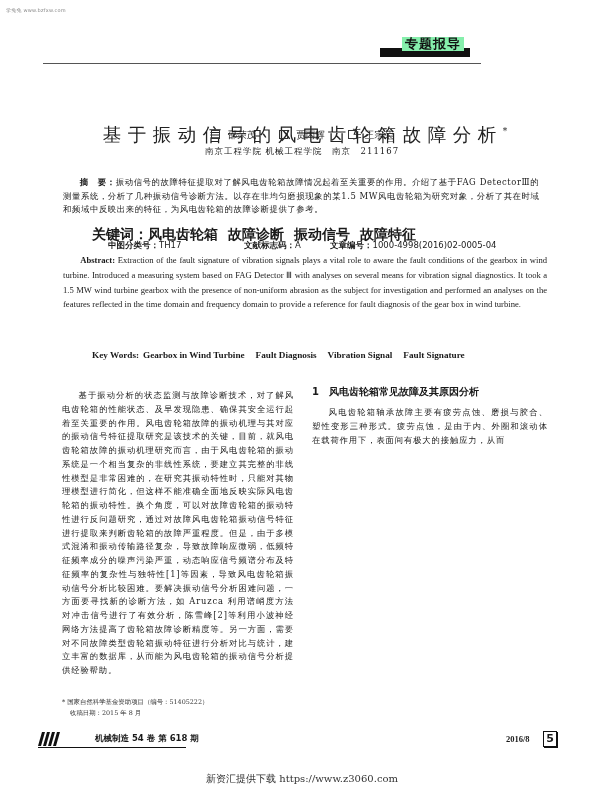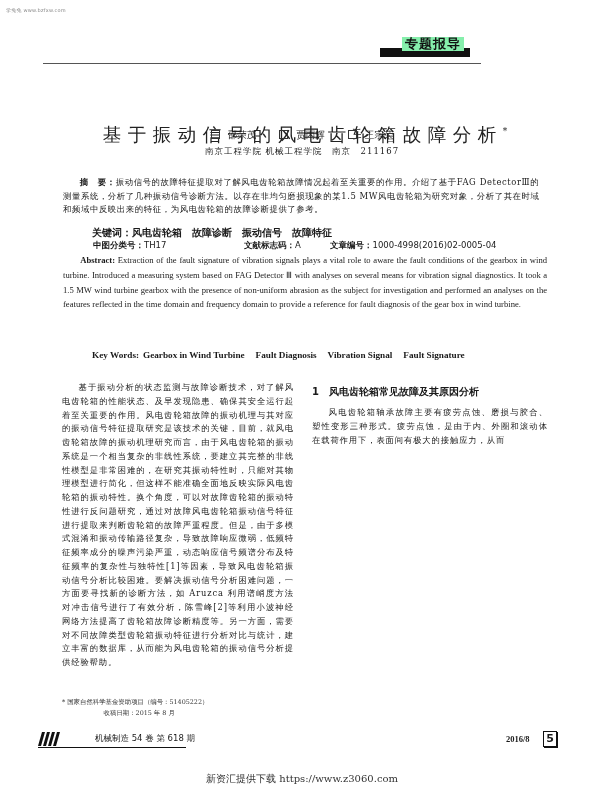--- a/index.html
+++ b/index.html
@@ -15,41 +15,41 @@
   .title { left: 40px; top: 90px; width: 530px; text-align: center; font-size: 18.5px; letter-spacing: 6.5px;
            font-family: "DejaVu Serif", serif; color: #222; margin-top: 32px; }
   .title sup { font-size: 9px; letter-spacing: 0; }
   .authors { left: 0; top: 129px; width: 604px; text-align: center; font-size: 9.5px; font-family: "DejaVu Sans", sans-serif; }
   .authors .au { margin: 0 10px; }
   .authors .box { display: inline-block; width: 7px; height: 7px; border: 1px solid #333; margin-right: 8px; vertical-align: -1px; }
   .affil { left: 0; top: 146px; width: 604px; text-align: center; font-size: 8.5px; letter-spacing: 1px; }
   .abstract-cn { left: 63px; top: 176px; width: 482px; font-size: 8.4px; line-height: 13.6px; letter-spacing: 0.6px; }
   .abstract-cn .lbl { font-weight: bold; font-family: "DejaVu Sans", sans-serif; }
   .indent { text-indent: 2em; }
-  .kw-cn { left: 92px; top: 226px; font-size: 10px; font-weight: bold; font-family: "DejaVu Sans", sans-serif; }
+  .kw-cn { left: 92px; top: 226px; font-size: 14px; font-weight: bold; font-family: "DejaVu Sans", sans-serif; }
   .kw-cn span { margin-right: 10px; }
   .meta-row { left: 92px; top: 240px; width: 470px; font-size: 8.5px; font-family: "DejaVu Sans", sans-serif; }
   .meta-row span { position: absolute; white-space: nowrap; }
   .meta-row b { font-weight: bold; }
   .abstract-en { left: 63px; top: 253px; width: 484px; font-size: 8.6px; line-height: 14.8px; text-align: justify;
                  font-family: "Liberation Serif", serif; }
   .abstract-en .lbl { font-weight: bold; }
   .kw-en { left: 92px; top: 350px; font-size: 9.2px; font-weight: bold; font-family: "Liberation Serif", serif; }
   .kw-en span { margin-right: 11px; }
   .col { font-size: 8.3px; line-height: 13.75px; letter-spacing: 0.9px; text-align: justify; }
-  .col-left { left: 62px; top: 381px; width: 232px; }
+  .col-left { left: 62px; top: 389px; width: 232px; }
   .col-right { left: 312px; top: 406px; width: 236px; }
   .col p { margin: 0; }
   .h1 { left: 312px; top: 385px; font-size: 10px; font-weight: bold; font-family: "DejaVu Sans", sans-serif; }
   .h1 .num { margin-right: 10px; }
   .footnote { left: 62px; top: 697px; font-size: 6.4px; line-height: 11px; color: #333; }
-  .footnote .f2 { padding-left: 8px; text-align: center; }
+  .footnote .f2 { padding-left: 8px; }
   .footer-left { left: 38px; top: 732px; width: 148px; height: 16px; }
   .footer-left .logo { position: absolute; left: 0; top: 0; width: 24px; height: 14px; }
-  .footer-left .txt { position: absolute; left: 33px; top: 1px; font-size: 8.5px; font-weight: normal; font-family: "DejaVu Sans", sans-serif; white-space: nowrap; padding-left: 24px; }
+  .footer-left .txt { position: absolute; left: 33px; top: 1px; font-size: 8.5px; font-weight: bold; font-family: "DejaVu Sans", sans-serif; white-space: nowrap; padding-left: 24px; }
   .footer-left .rule { position: absolute; left: 0; top: 15px; width: 148px; height: 1px; background: #111; }
   .footer-right { left: 506px; top: 734px; font-size: 8.5px; font-weight: bold; font-family: "Liberation Serif", serif; }
   .page-box { left: 543px; top: 731px; width: 12px; height: 14px; border: 1px solid #111; box-shadow: 1px 1px 0 #111;
               font-size: 11px; font-weight: bold; text-align: center; line-height: 14px; font-family: "DejaVu Sans", sans-serif; }
   .watermark-bottom { left: 0; top: 772px; width: 604px; text-align: center; font-size: 10px; color: #333; font-family: "DejaVu Serif", serif; }
 </style>
 </head>
 <body>
 
 <div class="abs watermark-top">学兔兔 www.bzfxw.com</div>
@@ -73,21 +73,21 @@
 
 <div class="abs abstract-cn indent">
   <span class="lbl">摘　要：</span><span>振动信号的故障特征提取对了解风电齿轮箱故障情况起着至关重要的作用。介绍了基于FAG DetectorⅢ的测量系统，分析了几种振动信号诊断方法。以存在非均匀磨损现象的某1.5 MW风电齿轮箱为研究对象，分析了其在时域和频域中反映出来的特征，为风电齿轮箱的故障诊断提供了参考。</span>
 </div>
 
 <div class="abs kw-cn">
   <span style="margin-right:0">关键词：</span><span>风电齿轮箱</span><span>故障诊断</span><span>振动信号</span><span>故障特征</span>
 </div>
 
 <div class="abs meta-row">
-  <span style="left:1px"><b>中图分类号：</b><span style="position:static">TH17</span></span>
+  <span style="left:16px"><b>中图分类号：</b><span style="position:static">TH17</span></span>
   <span style="left:152px"><b>文献标志码：</b><span style="position:static">A</span></span>
   <span style="left:238px"><b>文章编号：</b><span style="position:static">1000-4998(2016)02-0005-04</span></span>
 </div>
 
 <div class="abs abstract-en indent">
   <span class="lbl">Abstract:</span> <span>Extraction of the fault signature of vibration signals plays a vital role to aware the fault conditions of the gearbox in wind turbine. Introduced a measuring system based on FAG Detector Ⅲ with analyses on several means for vibration signal diagnostics. It took a 1.5 MW wind turbine gearbox with the presence of non-uniform abrasion as the subject for investigation and performed an analyses on the features reflected in the time domain and frequency domain to provide a reference for fault diagnosis of the gear box in wind turbine.</span>
 </div>
 
 <div class="abs kw-en">
   <span style="margin-right:4px">Key Words:</span><span>Gearbox in Wind Turbine</span><span>Fault Diagnosis</span><span>Vibration Signal</span><span>Fault Signature</span>

